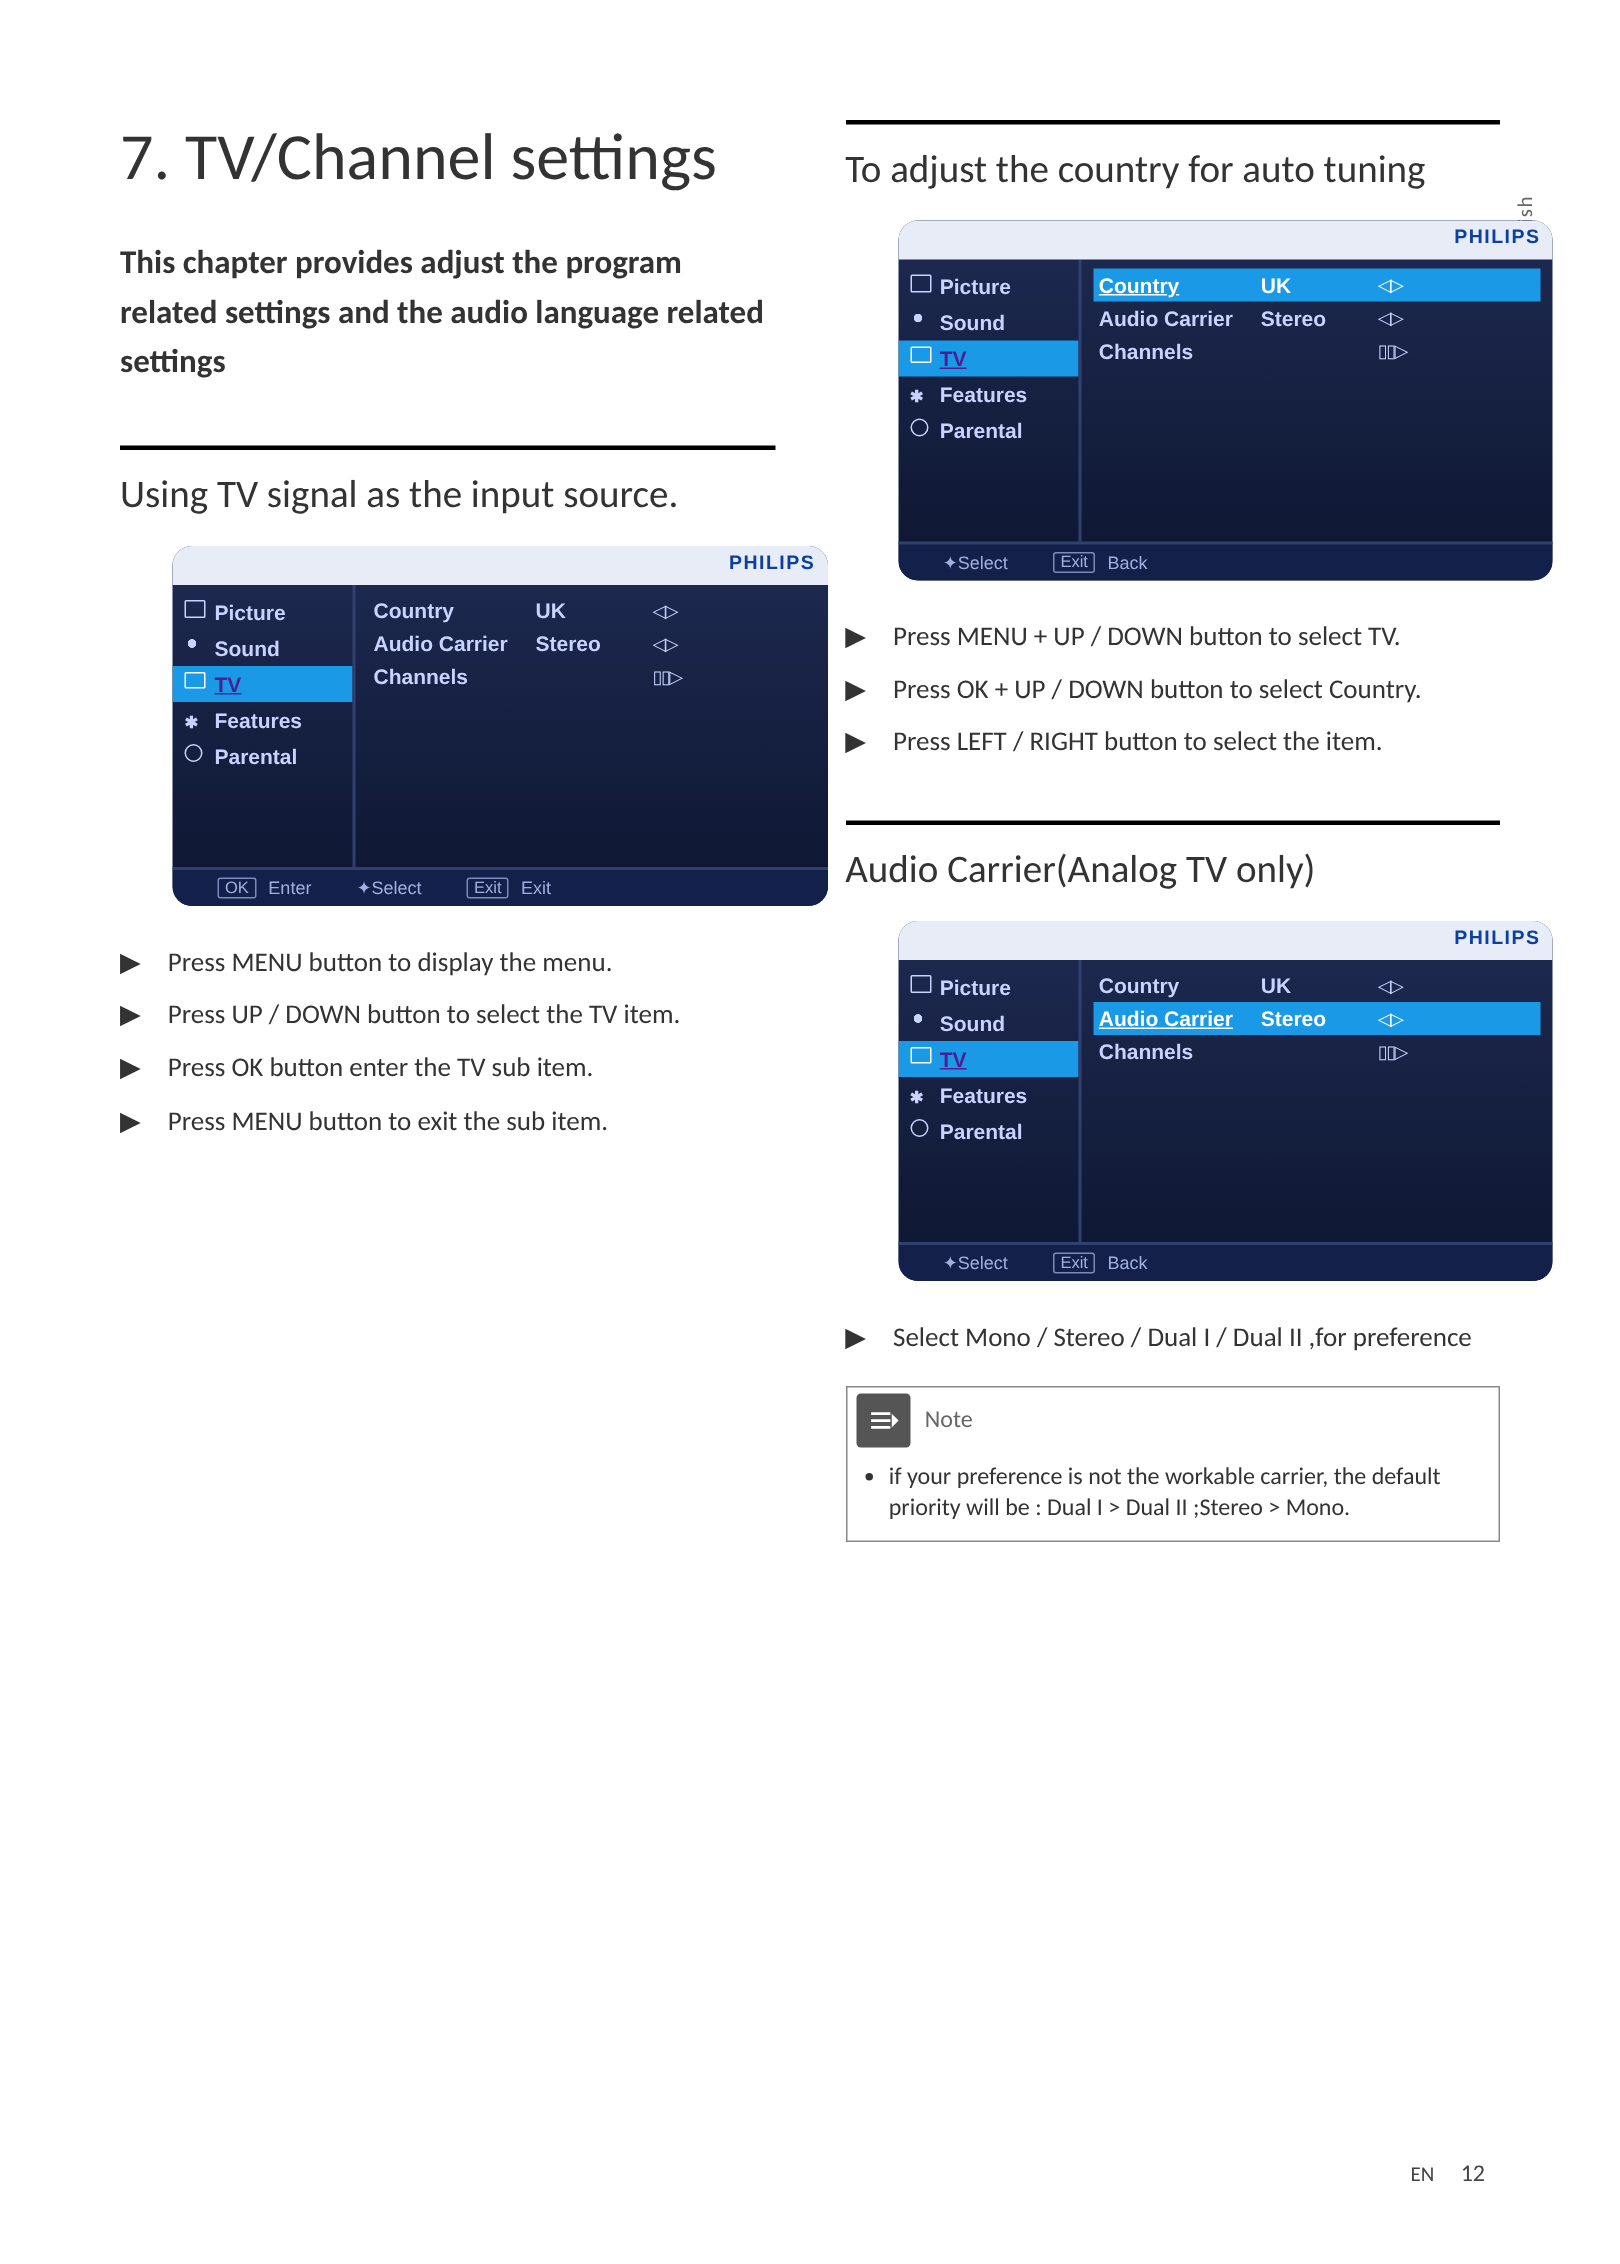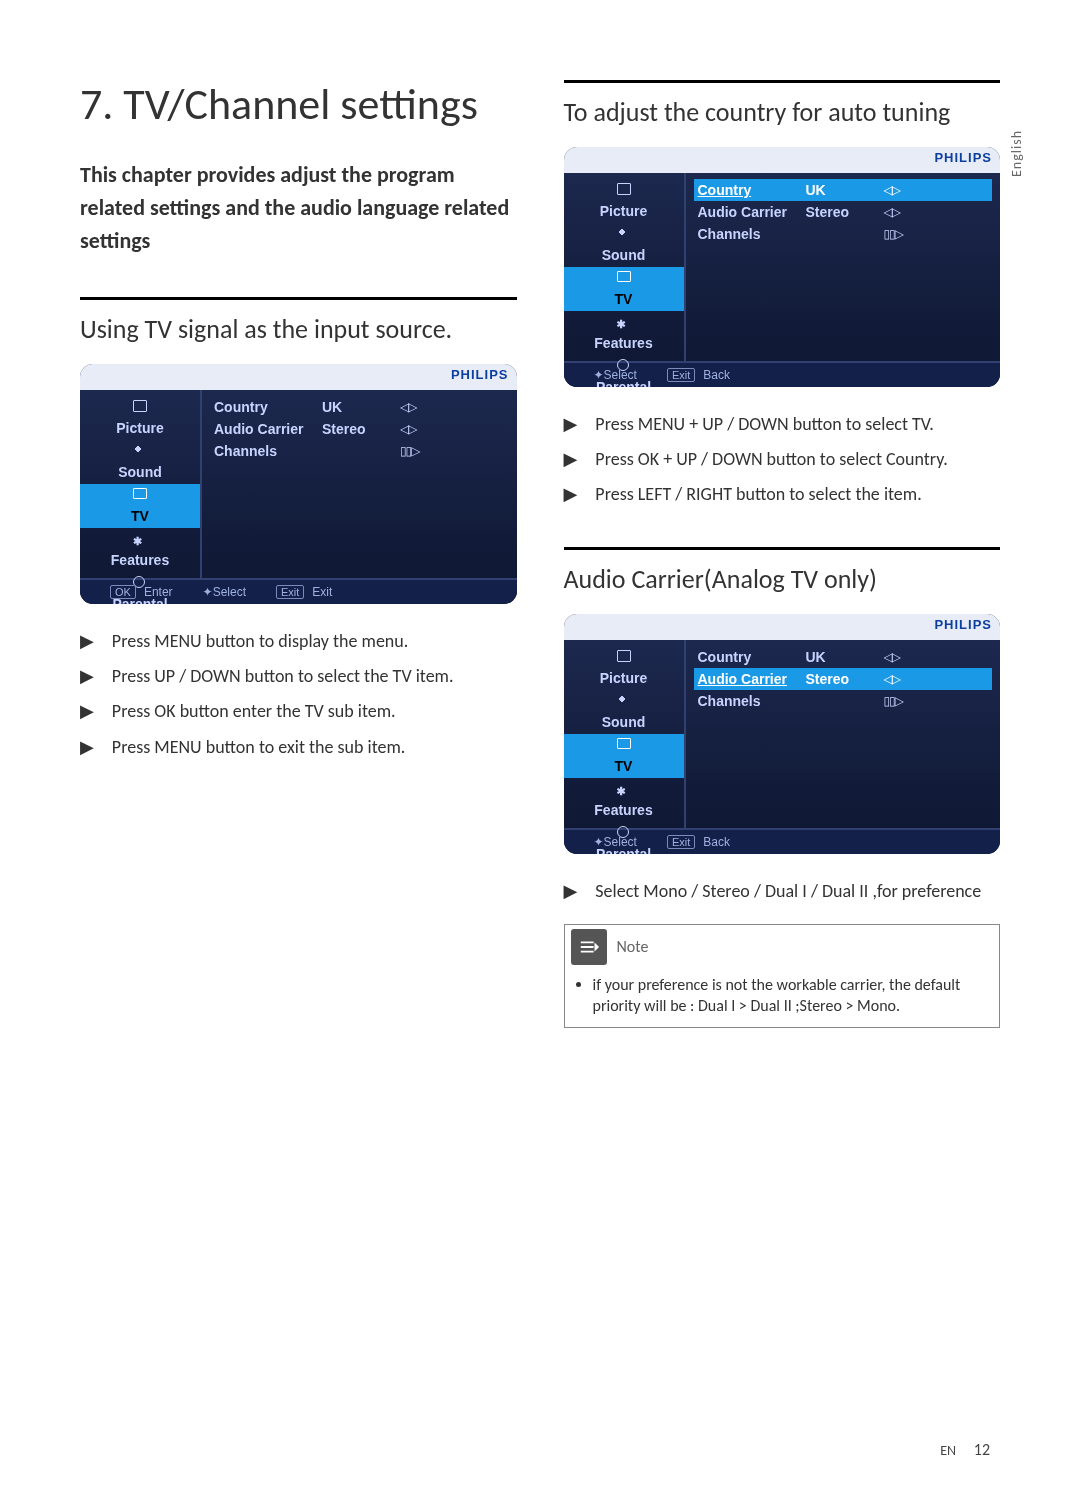--- a/index.html
+++ b/index.html
@@ -16,27 +16,28 @@
     width: 100%;
     height: 240px;
     background: linear-gradient(#1e2a52,#0d1630);
     border-radius: 13px;
     position: relative;
     color: #c8d4ff;
     font-family: Arial, sans-serif;
     font-size: 14px;
     overflow: hidden;
     margin-bottom: 25px;
+    margin-left: 35px;
   }
   .osd .topbar { height: 26px; background: #e8ecf7; position: relative; }
   .osd .brand { position: absolute; right: 8px; top: 3px; font-weight: bold; font-size: 13px; color: #0b3fa0; letter-spacing: 1px; }
   .osd .body { display: flex; height: calc(100% - 52px); }
   .osd .side { width: 120px; padding: 6px 0; }
-  .osd .side .mitem { display: flex; align-items: center; gap: 6px; padding: 4px 8px; font-weight: bold; font-size: 14px; flex-direction: column; }
-  .osd .side .mitem.active { background: #1a99e6; color: #000000; }
+  .osd .side .mitem { display: flex; align-items: flex-start; gap: 6px; padding: 4px 8px; font-weight: bold; font-size: 14px; }
+  .osd .side .mitem.active { background: #1a99e6; color: #4c1d95; text-decoration: underline; }
   .osd .side .micon { width: 14px; height: 14px; display: inline-block; }
   .osd .main { flex: 1; padding: 6px 8px; border-left: 2px solid #304070; }
   .osd .mrow { display: flex; align-items: center; padding: 3px 4px; gap: 8px; position: relative; }
   .osd .mrow.sel { background: #1a99e6; color: #fff; }
   .osd .mrow.sel .mlabel { text-decoration: underline; }
   .osd .mlabel { flex: 0 0 100px; font-weight: bold; }
   .osd .mval { flex: 0 0 70px; font-weight: bold; }
   .osd .mnav { font-size: 12px; letter-spacing: -1px; }
   .osd .footer { height: 26px; background: #13204a; border-top: 2px solid #304070; display: flex; align-items: center; gap: 30px; padding: 0 30px; font-size: 12px; color: #9fb0e0; }
   .osd .footer .kbtn { border: 1px solid #7a8aba; padding: 0 4px; border-radius: 2px; margin-right: 4px; font-size: 11px; }

